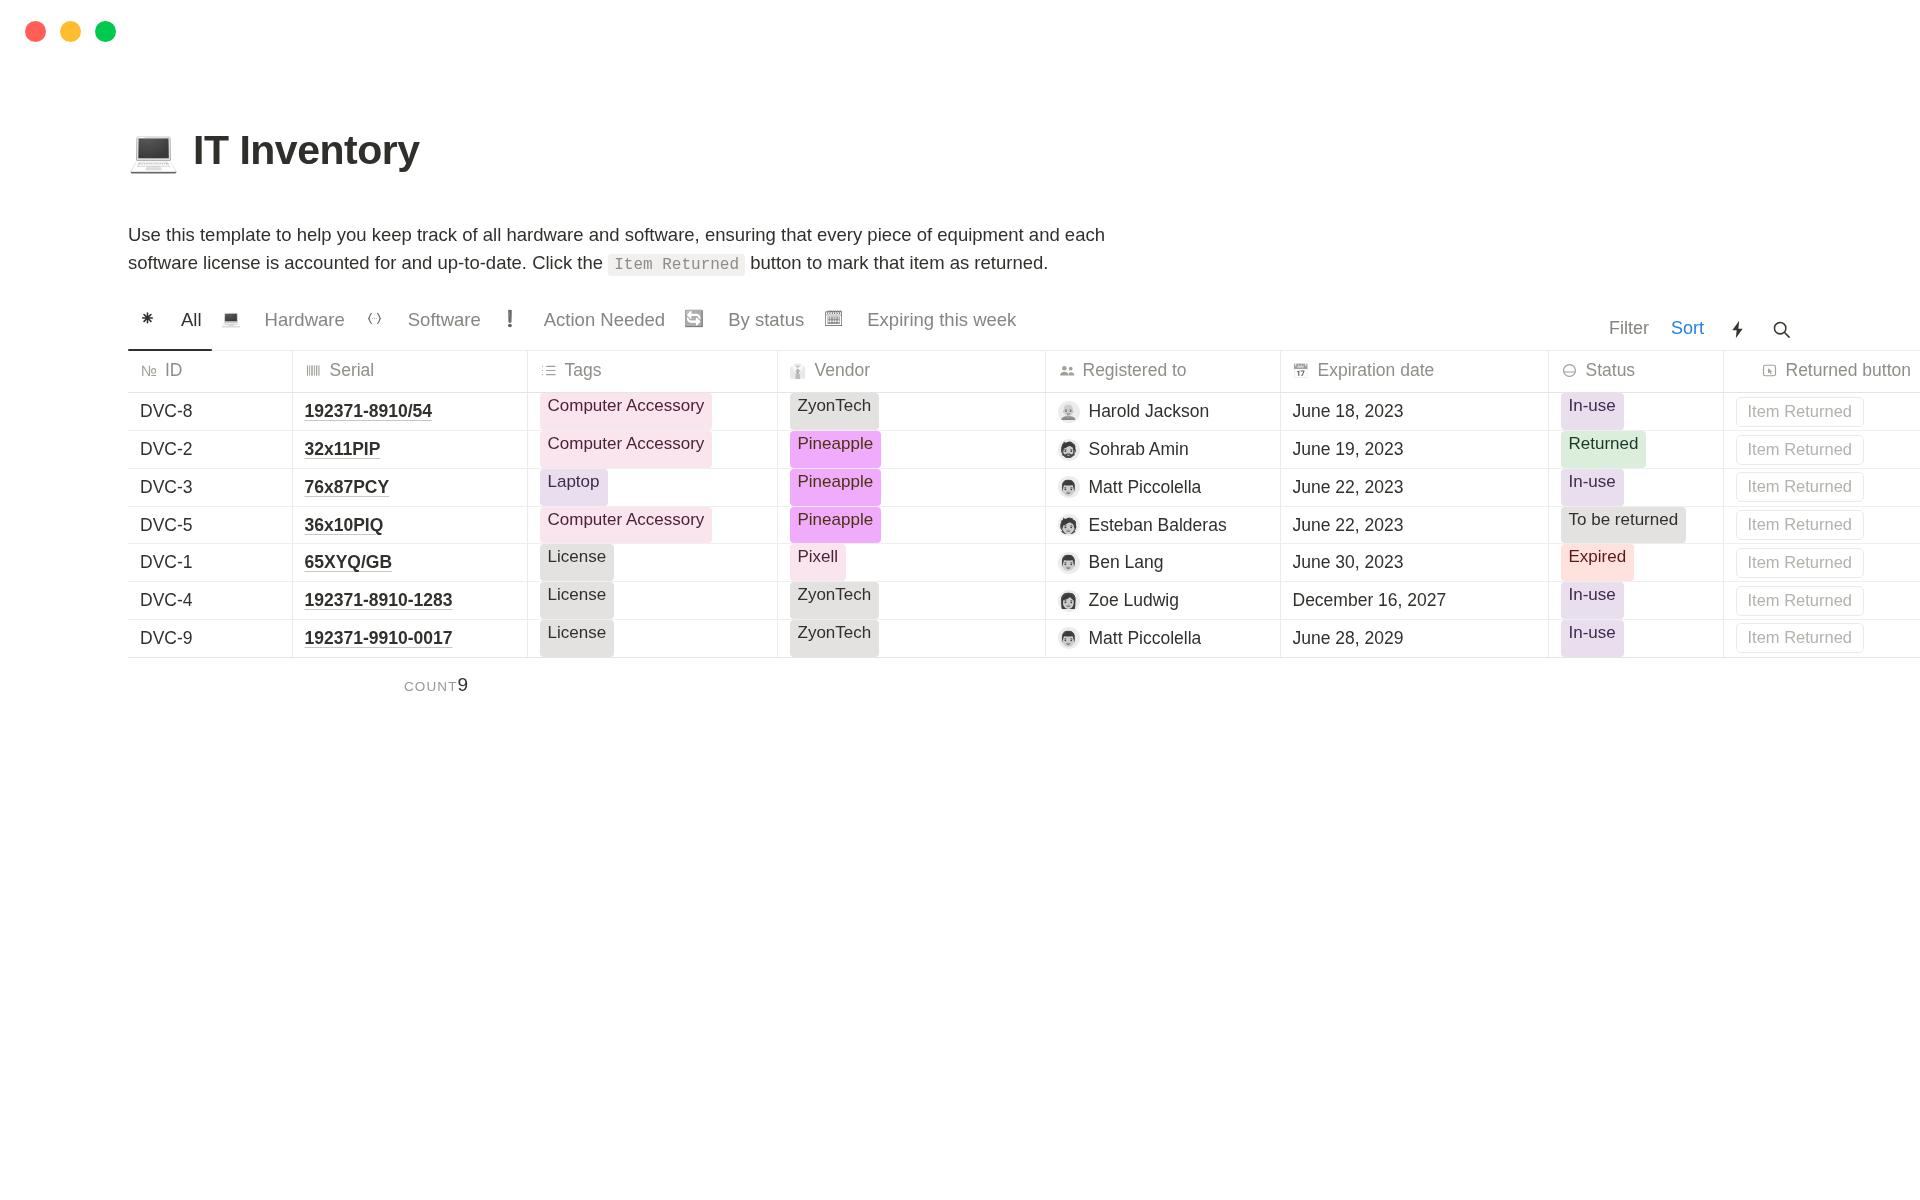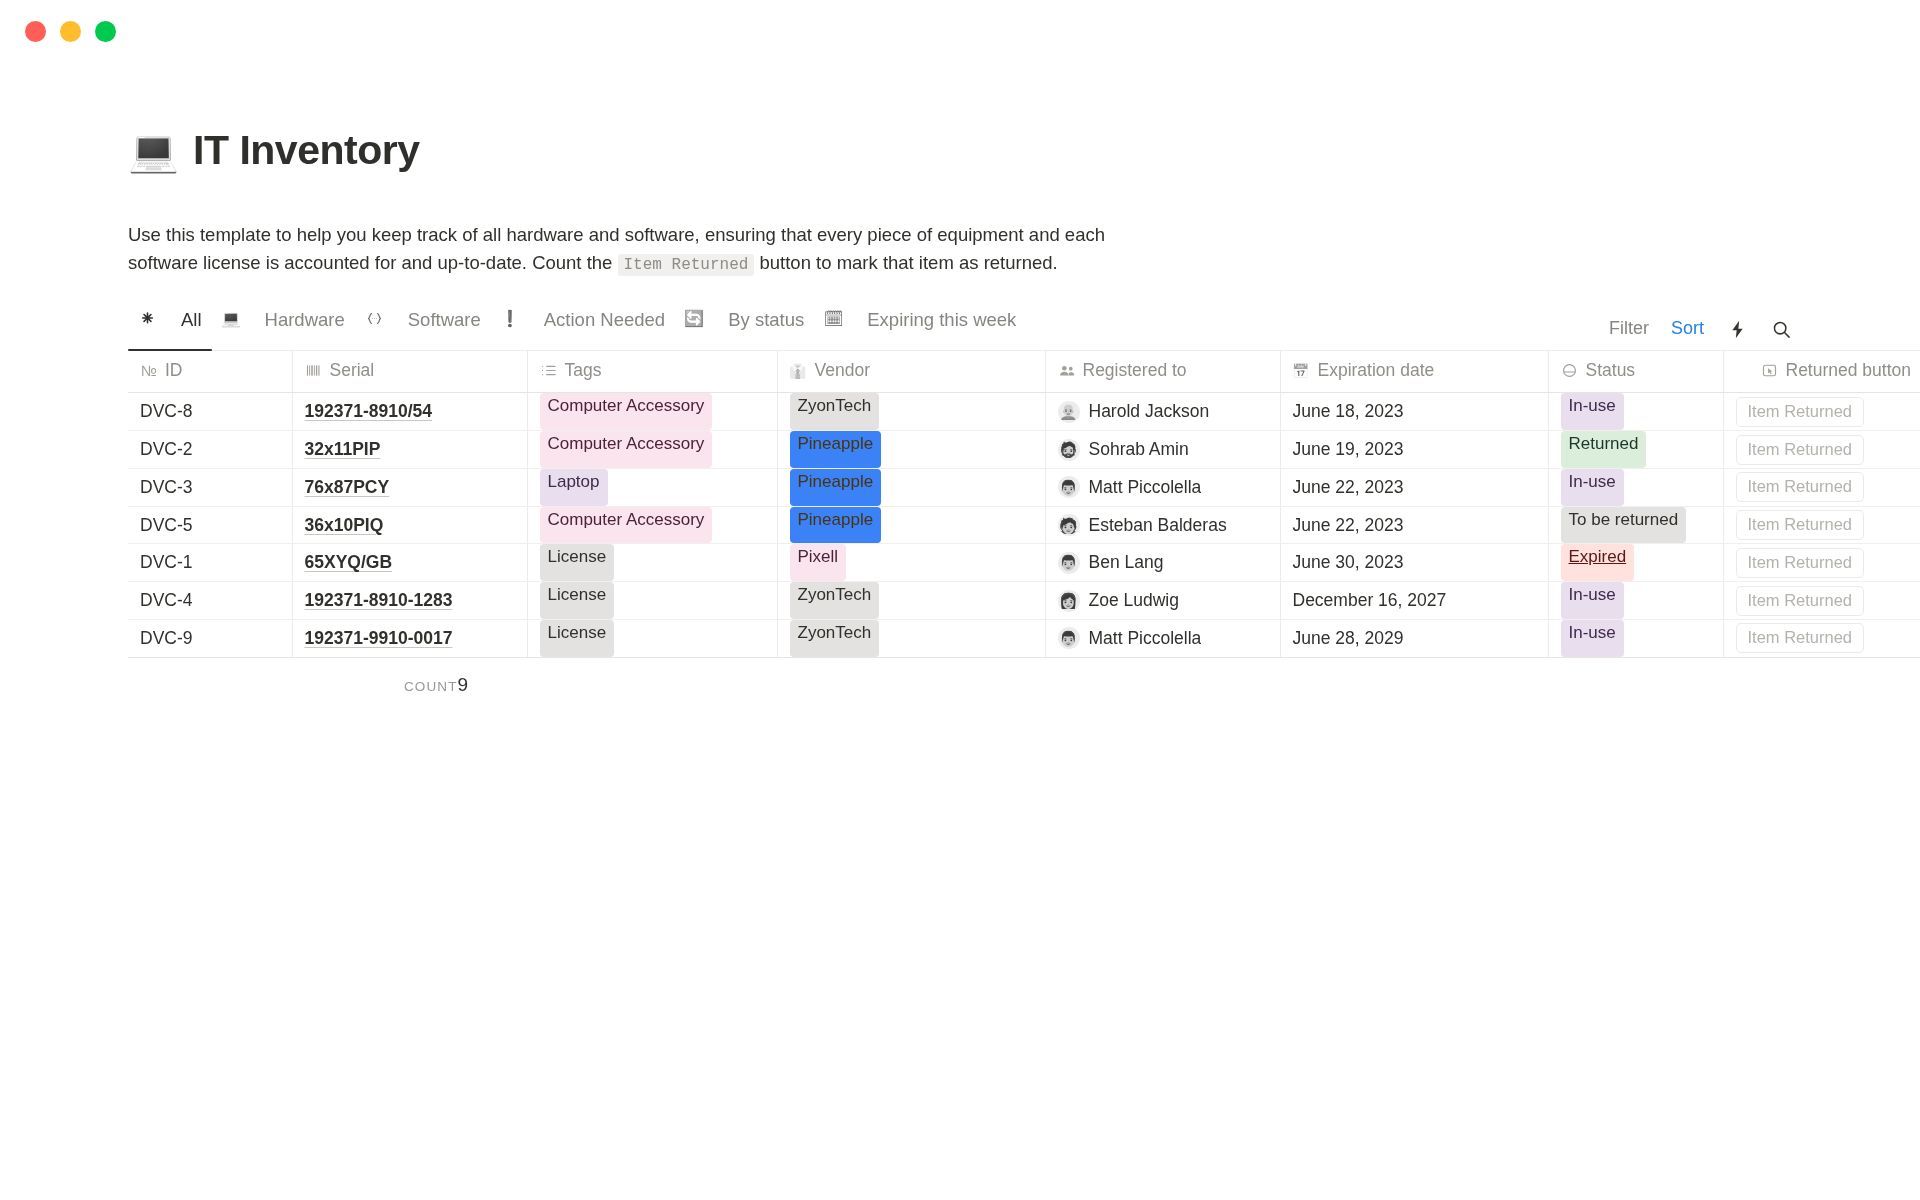--- a/index.html
+++ b/index.html
@@ -223,23 +223,23 @@
     line-height: 1.28;
     color: #32302c;
     max-width: 100%;
     overflow: hidden;
     text-overflow: ellipsis;
     vertical-align: middle;
   }
   .pill.pink   { background: #fae4ee; color: #4c2239; }
   .pill.purple { background: #e8deee; color: #412a4d; text-align: center; }
   .pill.gray   { background: #e3e2e0; color: #32302c; }
-  .pill.yellow { background: #3b82f6; color: #4a3410; text-align: center; }
+  .pill.yellow { background: #f0abfc; color: #4a3410; text-align: center; }
   .pill.green  { background: #dbeddb; color: #1c3829; }
-  .pill.red    { background: #ffe2dd; color: #5d1715; text-decoration: underline; }
+  .pill.red    { background: #ffe2dd; color: #5d1715; }
 
   .person {
     display: flex;
     align-items: center;
     gap: 9px;
   }
   .avatar {
     width: 22px; height: 22px;
     border-radius: 50%;
     background: #e8e7e4;
@@ -293,21 +293,21 @@
 </div>
 
 <div class="page">
 
   <div class="page-title-row">
     <span class="page-emoji">💻</span>
     <h1 class="page-title">IT Inventory</h1>
   </div>
 
   <p class="page-desc">
-    <span>Use this template to help you keep track of all hardware and software, ensuring that every piece of equipment and each software license is accounted for and up-to-date. Count the </span><span class="inline-code">Item Returned</span><span> button to mark that item as returned.</span>
+    <span>Use this template to help you keep track of all hardware and software, ensuring that every piece of equipment and each software license is accounted for and up-to-date. Click the </span><span class="inline-code">Item Returned</span><span> button to mark that item as returned.</span>
   </p>
 
   <div class="tabbar">
     <div class="tabs">
       <div class="tab active">
         <span class="tab-icon">
           <svg width="15" height="15" viewBox="0 0 16 16" fill="#32302c">
               <path d="M8 1.4c.5 0 .85.35.85.85v3.1l2.2-2.2a.85.85 0 1 1 1.2 1.2l-2.2 2.2h3.1a.85.85 0 1 1 0 1.7h-3.1l2.2 2.2a.85.85 0 1 1-1.2 1.2l-2.2-2.2v3.1a.85.85 0 1 1-1.7 0v-3.1l-2.2 2.2a.85.85 0 1 1-1.2-1.2l2.2-2.2h-3.1a.85.85 0 1 1 0-1.7h3.1l-2.2-2.2a.85.85 0 1 1 1.2-1.2l2.2 2.2v-3.1c0-.5.35-.85.85-.85z"></path>
             </svg>
         </span>

